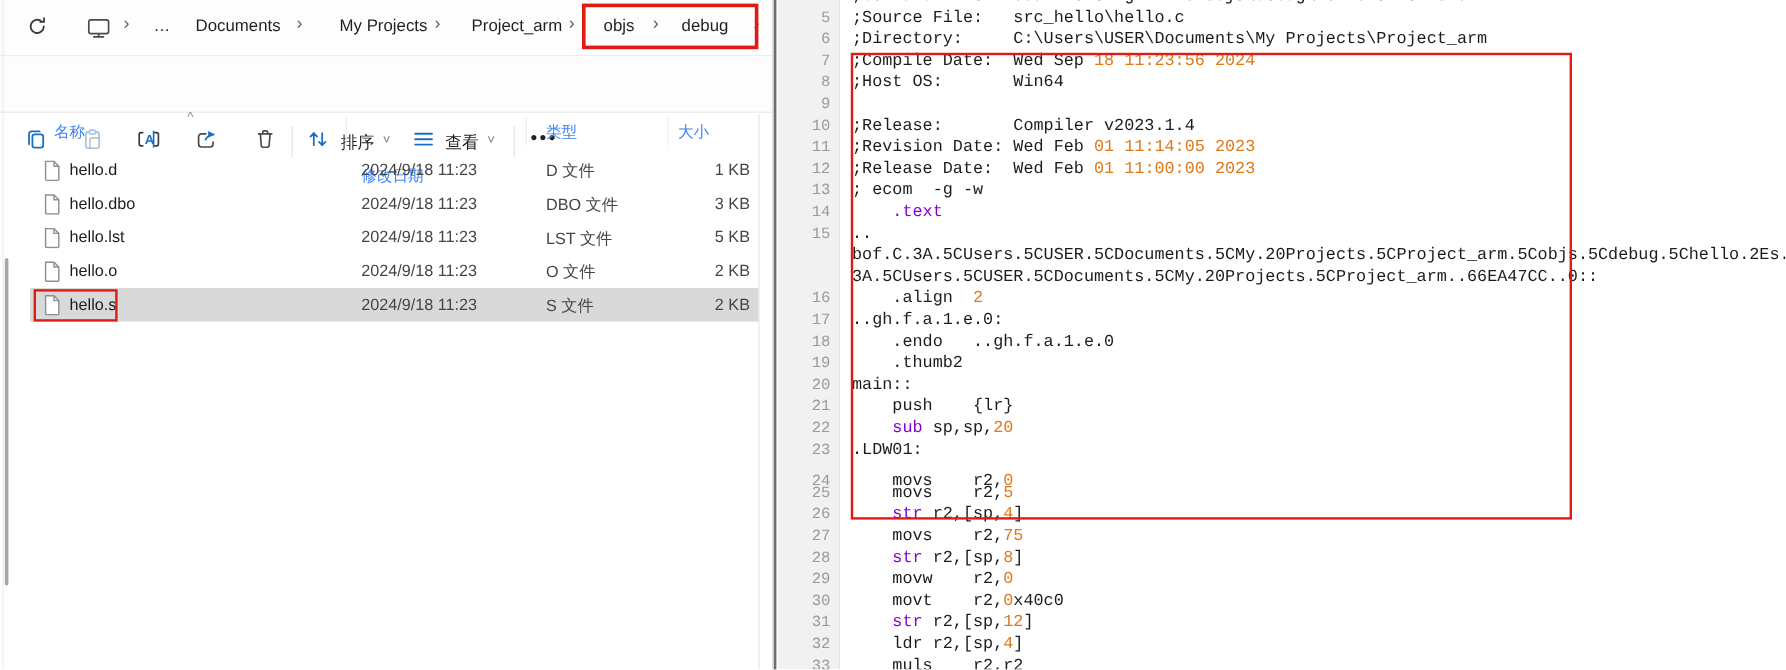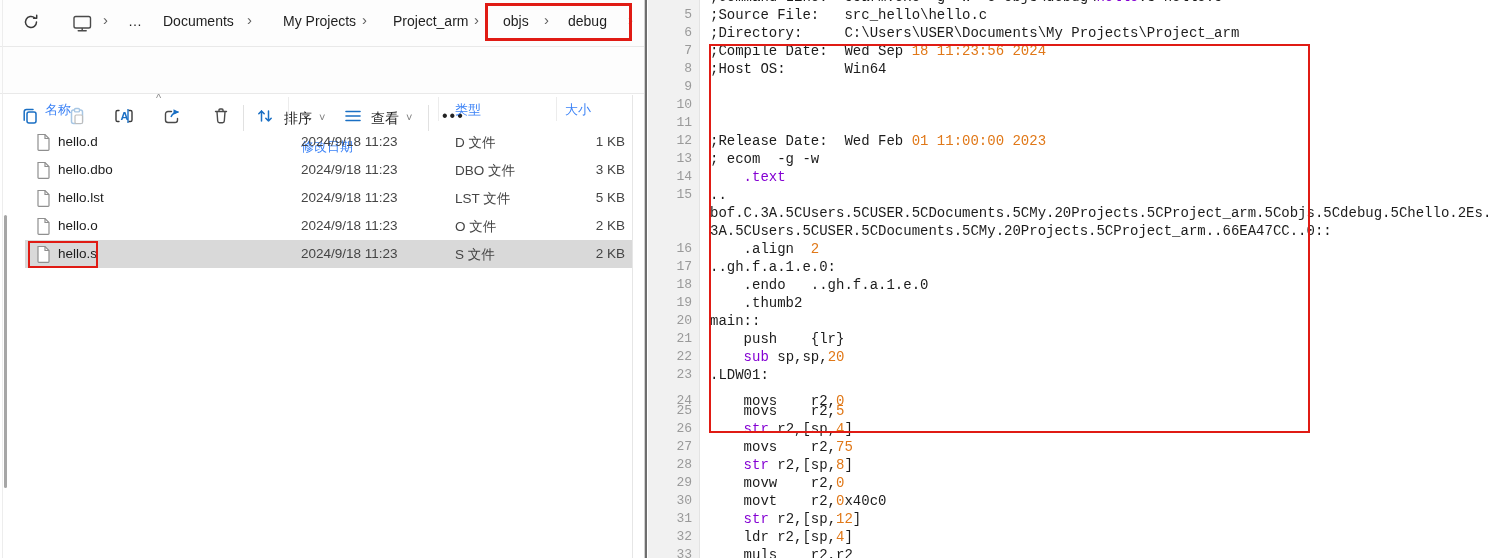--- a/index.html
+++ b/index.html
@@ -195,22 +195,22 @@
 
   <div class="editor">
     <div class="gutter-bg"></div>
     <div id="code-rows">
         <div class="code-row" style="top: -12px;"><span class="lnum"></span><span class="ltext"><span class="seg-k">;Command Line:  ccarm.exe -g -w -o objs\debug\</span><span class="seg-p">hello</span><span class="seg-k">.s hello.c</span></span></div>
         <div class="code-row" style="top: 6px;"><span class="lnum">5</span><span class="ltext"><span class="seg-k">;Source File:   src_hello\hello.c</span></span></div>
         <div class="code-row" style="top: 24px;"><span class="lnum">6</span><span class="ltext"><span class="seg-k">;Directory:     C:\Users\USER\Documents\My Projects\Project_arm</span></span></div>
         <div class="code-row" style="top: 42px;"><span class="lnum">7</span><span class="ltext"><span class="seg-k">;Compile Date:  Wed Sep </span><span class="seg-o">18 11:23:56 2024</span></span></div>
         <div class="code-row" style="top: 60px;"><span class="lnum">8</span><span class="ltext"><span class="seg-k">;Host OS:       Win64</span></span></div>
         <div class="code-row" style="top: 78px;"><span class="lnum">9</span></div>
-        <div class="code-row" style="top: 96px;"><span class="lnum">10</span></div>
-        <div class="code-row" style="top: 114px;"><span class="lnum">11</span></div>
+        <div class="code-row" style="top: 96px;"><span class="lnum">10</span><span class="ltext"><span class="seg-k">;Release:       Compiler v2023.1.4</span></span></div>
+        <div class="code-row" style="top: 114px;"><span class="lnum">11</span><span class="ltext"><span class="seg-k">;Revision Date: Wed Feb </span><span class="seg-o">01 11:14:05 2023</span></span></div>
         <div class="code-row" style="top: 132px;"><span class="lnum">12</span><span class="ltext"><span class="seg-k">;Release Date:  Wed Feb </span><span class="seg-o">01 11:00:00 2023</span></span></div>
         <div class="code-row" style="top: 150px;"><span class="lnum">13</span><span class="ltext"><span class="seg-k">; ecom  -g -w</span></span></div>
         <div class="code-row" style="top: 168px;"><span class="lnum">14</span><span class="ltext"><span class="seg-k">    </span><span class="seg-p">.text</span></span></div>
         <div class="code-row" style="top: 186px;"><span class="lnum">15</span><span class="ltext"><span class="seg-k">..</span></span></div>
         <div class="code-row" style="top: 204px;"><span class="lnum"></span><span class="ltext"><span class="seg-k">bof.C.3A.5CUsers.5CUSER.5CDocuments.5CMy.20Projects.5CProject_arm.5Cobjs.5Cdebug.5Chello.2Es.</span></span></div>
         <div class="code-row" style="top: 222px;"><span class="lnum"></span><span class="ltext"><span class="seg-k">3A.5CUsers.5CUSER.5CDocuments.5CMy.20Projects.5CProject_arm..66EA47CC..0::</span></span></div>
         <div class="code-row" style="top: 240px;"><span class="lnum">16</span><span class="ltext"><span class="seg-k">    .align  </span><span class="seg-o">2</span></span></div>
         <div class="code-row" style="top: 258px;"><span class="lnum">17</span><span class="ltext"><span class="seg-k">..gh.f.a.1.e.0:</span></span></div>
         <div class="code-row" style="top: 276px;"><span class="lnum">18</span><span class="ltext"><span class="seg-k">    .endo   ..gh.f.a.1.e.0</span></span></div>
         <div class="code-row" style="top: 294px;"><span class="lnum">19</span><span class="ltext"><span class="seg-k">    .thumb2</span></span></div>

